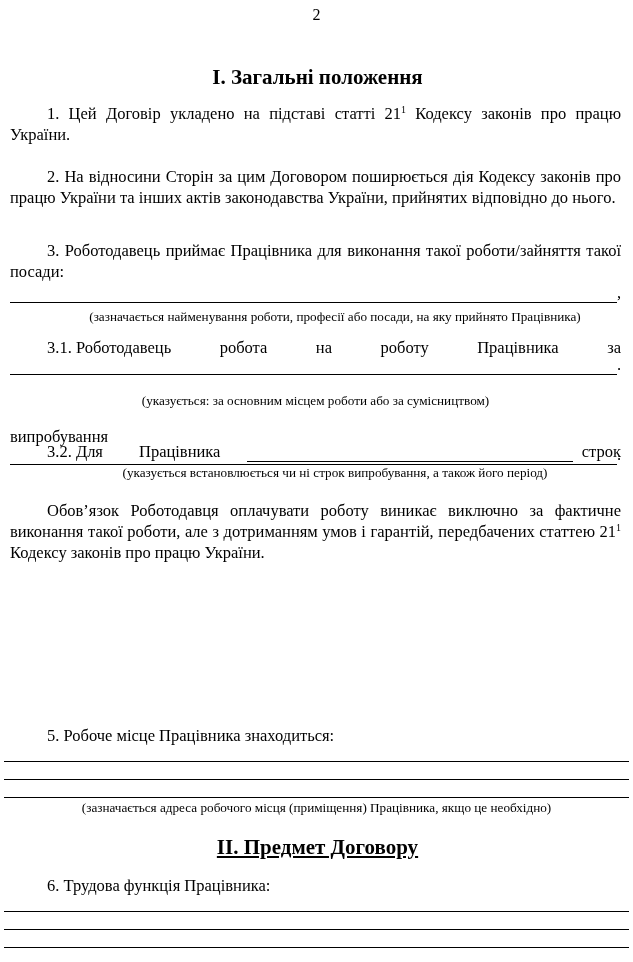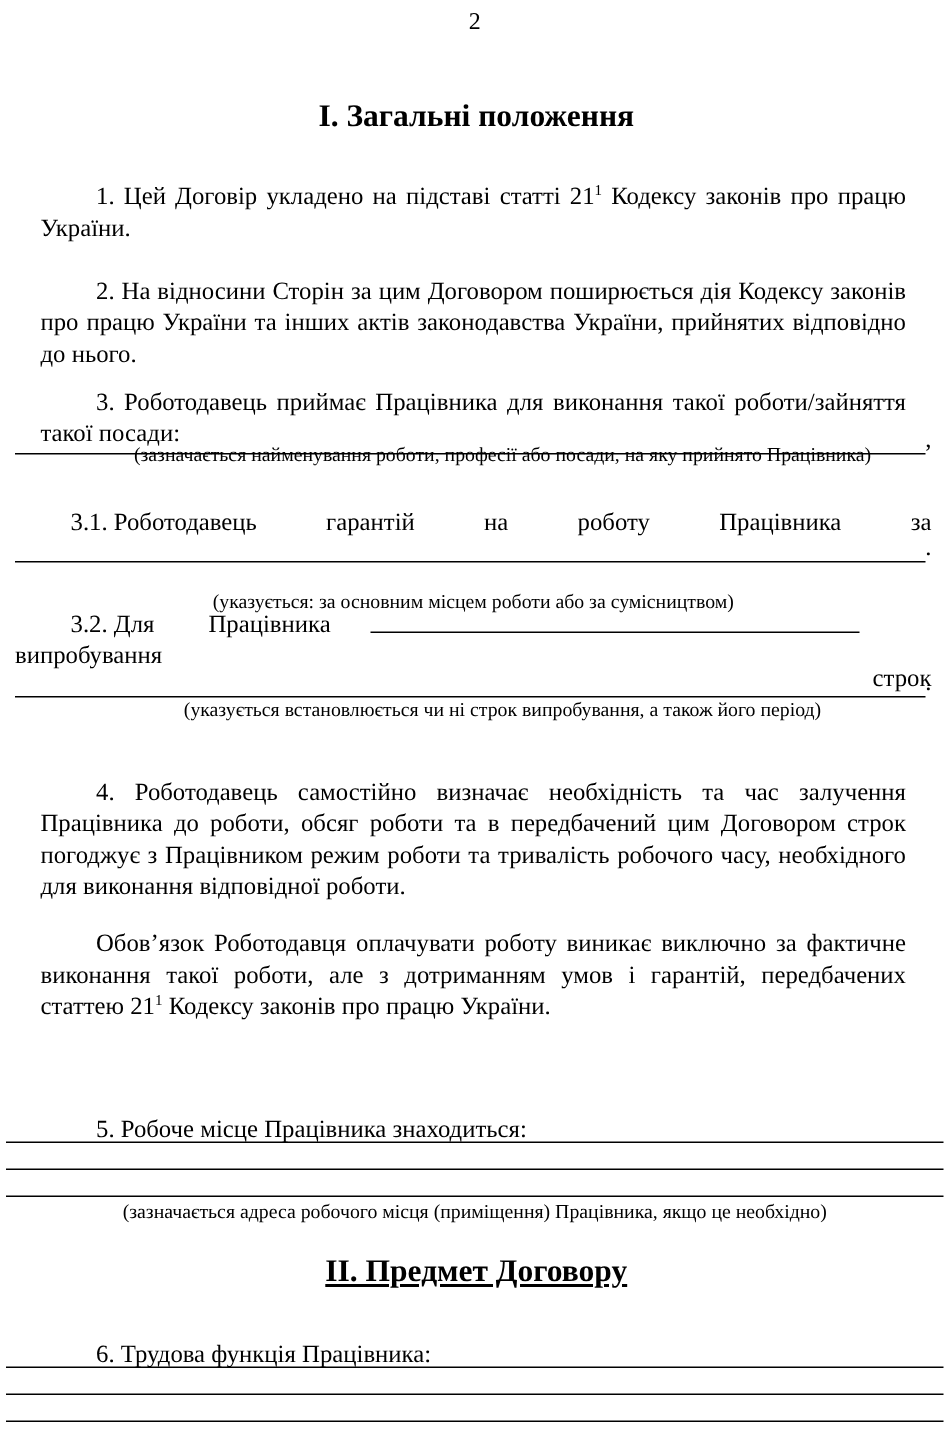--- a/index.html
+++ b/index.html
@@ -5,21 +5,21 @@
   html, body { margin: 0; padding: 0; background: #fff; }
   body {
     width: 633px; height: 962px; position: relative; overflow: hidden;
     font-family: "Liberation Serif", "DejaVu Serif", serif;
     color: #000; font-size: 16.5px;
   }
   .abs { position: absolute; }
   .pagenum { left: 0; width: 633px; top: 6px; text-align: center; font-size: 16px; }
   .heading { left: 1px; width: 633px; text-align: center; font-weight: bold; font-size: 21px; }
   .para { left: 10px; width: 611px; line-height: 21px; text-align: justify; }
-  .para p { margin: 17px; text-indent: 37px; }
+  .para p { margin: 0; text-indent: 37px; }
   .spread { display: flex; justify-content: space-between; gap: 36px; }
   .note { font-size: 13.2px; text-align: center; }
   .fill { border-bottom: 1px solid #000; }
   .rule { left: 4px; width: 625px; height: 0; border-top: 1.5px solid #000; }
   sup { font-size: 10px; line-height: 0; vertical-align: 6px; }
 </style>
 </head>
 <body>
 
 <div class="abs pagenum">2</div>
@@ -35,51 +35,50 @@
 </div>
 
 <div class="abs para" style="top:240px;">
   <p>3. Роботодавець приймає Працівника для виконання такої роботи/зайняття такої посади:</p>
 </div>
 
 <div class="abs" style="left:10px; top:283px; width:611px; display:flex; align-items:flex-end;">
   <div class="fill" style="flex:1; height:18px;"></div>
   <span>,</span>
 </div>
-<div class="abs note" style="left:40px; width:590px; top:295px;">(зазначається найменування роботи, професії або посади, на яку прийнято Працівника)</div>
+<div class="abs note" style="left:40px; width:590px; top:309px;">(зазначається найменування роботи, професії або посади, на яку прийнято Працівника)</div>
 
 <div class="abs para spread" style="top:337px; left:47px; width:574px;">
   <span>3.1. Роботодавець</span>
-  <span>гарантій</span>
+  <span>робота</span>
   <span>на</span>
   <span>роботу</span>
   <span>Працівника</span>
   <span>за</span>
 </div>
 <div class="abs" style="left:10px; top:355px; width:611px; display:flex; align-items:flex-end;">
   <div class="fill" style="flex:1; height:18px;"></div>
   <span>.</span>
 </div>
 <div class="abs note" style="left:10px; width:611px; top:393px;">(указується: за основним місцем роботи або за сумісництвом)</div>
 
-<div class="abs" style="top:405px; left:47px; width:574px; line-height:21px; display:flex; align-items:flex-start;">
+<div class="abs" style="top:405px; left:47px; width:574px; line-height:21px; display:flex; align-items:flex-end;">
   <span>3.2. Для</span>
   <span style="margin-left:36px;">Працівника</span>
   <div class="fill" style="margin-left:27px; width:326px; height:16px;"></div>
   <span style="margin-left:auto;margin-top:36px;">строк</span>
 </div>
 <div class="abs" style="top:426px; left:10px; line-height:21px;">випробування</div>
 <div class="abs" style="left:10px; top:445px; width:611px; display:flex; align-items:flex-end;">
   <div class="fill" style="flex:1; height:18px;"></div>
   <span>.</span>
 </div>
 <div class="abs note" style="left:40px; width:590px; top:465px;">(указується встановлюється чи ні строк випробування, а також його період)</div>
 
 <div class="abs para" style="top:500px;">
-  <p>4. Роботодавець самостійно визначає необхідність та час залучення Працівника до роботи, обсяг роботи та в передбачений цим Договором строк погоджує з Працівником режим роботи та тривалість робочого часу, необхідного для виконання відповідної роботи.</p>
   <p><span>Обов’язок Роботодавця оплачувати роботу виникає виключно за фактичне виконання такої роботи, але з дотриманням умов і гарантій, передбачених статтею 21</span><sup>1</sup><span> Кодексу законів про працю України.</span></p>
 </div>
 
 <div class="abs para" style="top:725px;">
   <p>5. Робоче місце Працівника знаходиться:</p>
 </div>
 <div class="abs rule" style="top:761px;"></div>
 <div class="abs rule" style="top:779px;"></div>
 <div class="abs rule" style="top:797px;"></div>
 <div class="abs note" style="left:4px; width:625px; top:800px;">(зазначається адреса робочого місця (приміщення) Працівника, якщо це необхідно)</div>

